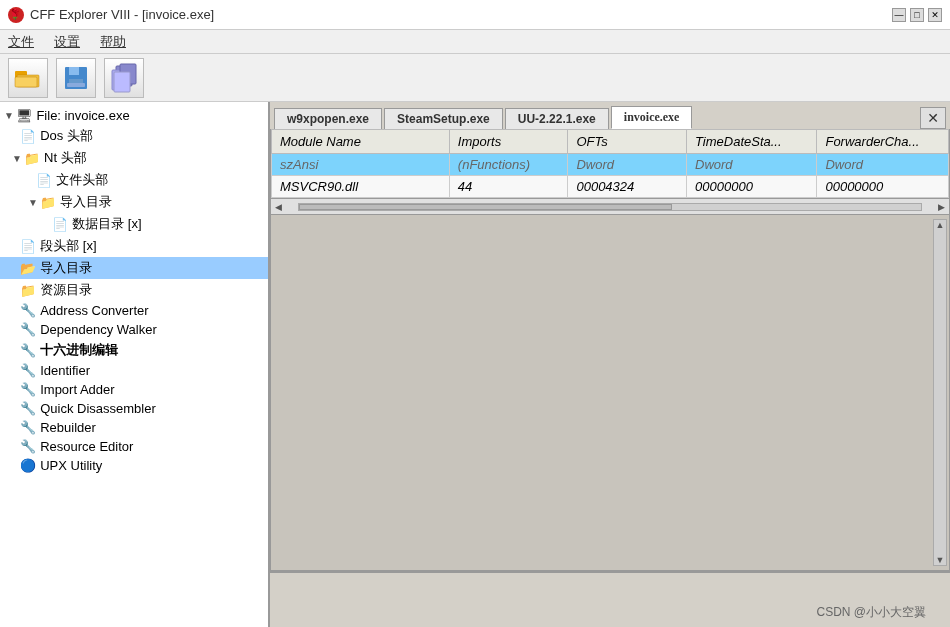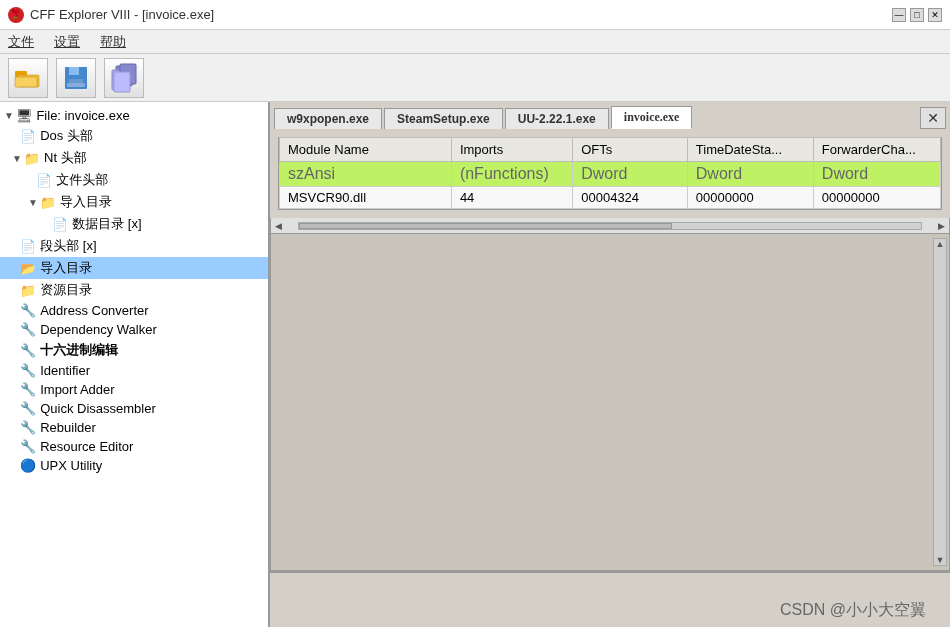--- a/index.html
+++ b/index.html
@@ -118,46 +118,47 @@
       cursor: pointer;
       color: #333;
       padding: 2px 6px;
       border: 1px solid #999;
       background: #e0e0e0;
     }
 
     
     .table-container {
       background: #fff;
-      margin: 8px;
+      margin: 0;
       flex: 0 0 auto;
       overflow: hidden;
       border: 1px solid #999;
       border-top: none;
+      font-style: italic;
     }
     .data-table {
       width: 100%;
       border-collapse: collapse;
       font-size: 13px;
     }
     .data-table th {
       background: #e8e8e0;
       border: 1px solid #bbb;
       padding: 4px 8px;
       text-align: left;
       font-weight: normal;
       font-size: 13px;
     }
     .data-table td {
       border: 1px solid #ccc;
       padding: 3px 8px;
       background: #fff;
     }
     .data-table tr:nth-child(even) td { background: #f8f8f8; }
-    .data-table tr.subheader td { background: #bef264; color: #666; font-size: 16px; }
+    .data-table tr.subheader td { background: #7dd3fc; color: #666; font-size: 13px; }
 
     
     .hscroll-row {
       background: #e0e0e0;
       height: 16px;
       border: 1px solid #999;
       border-top: none;
       display: flex;
       align-items: center;
       padding: 0 4px;
@@ -213,21 +214,21 @@
       align-items: center;
       justify-content: space-between;
     }
     .vscroll-arrow { font-size: 9px; color: #555; cursor: pointer; }
 
     
     .watermark {
       position: absolute;
       bottom: 6px;
       right: 24px;
-      font-size: 16px;
+      font-size: 12px;
       color: #666;
     }
   </style>
 </head>
 <body>
 
 <div class="titlebar">
   <div class="titlebar-left">
     <div class="titlebar-icon">🌹</div>
     <span class="titlebar-title">CFF Explorer VIII - [invoice.exe]</span>

